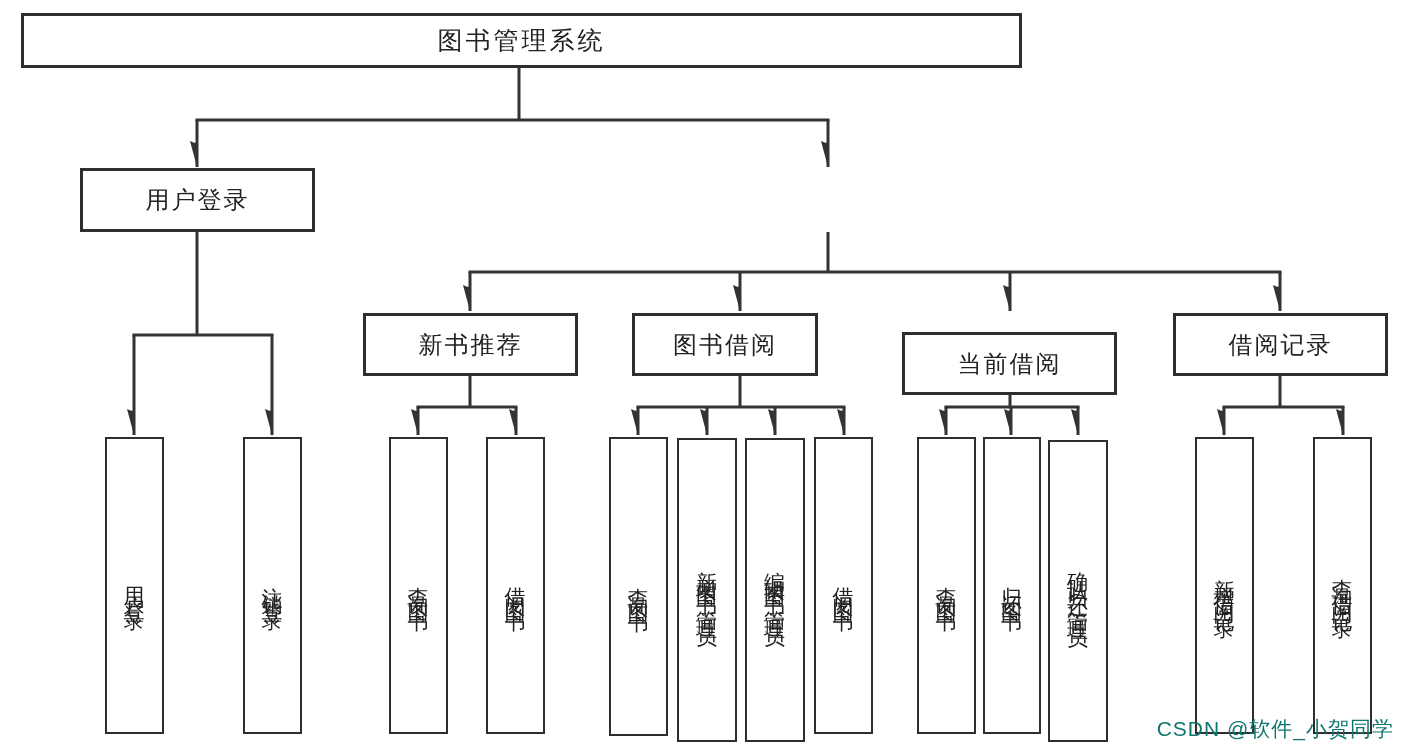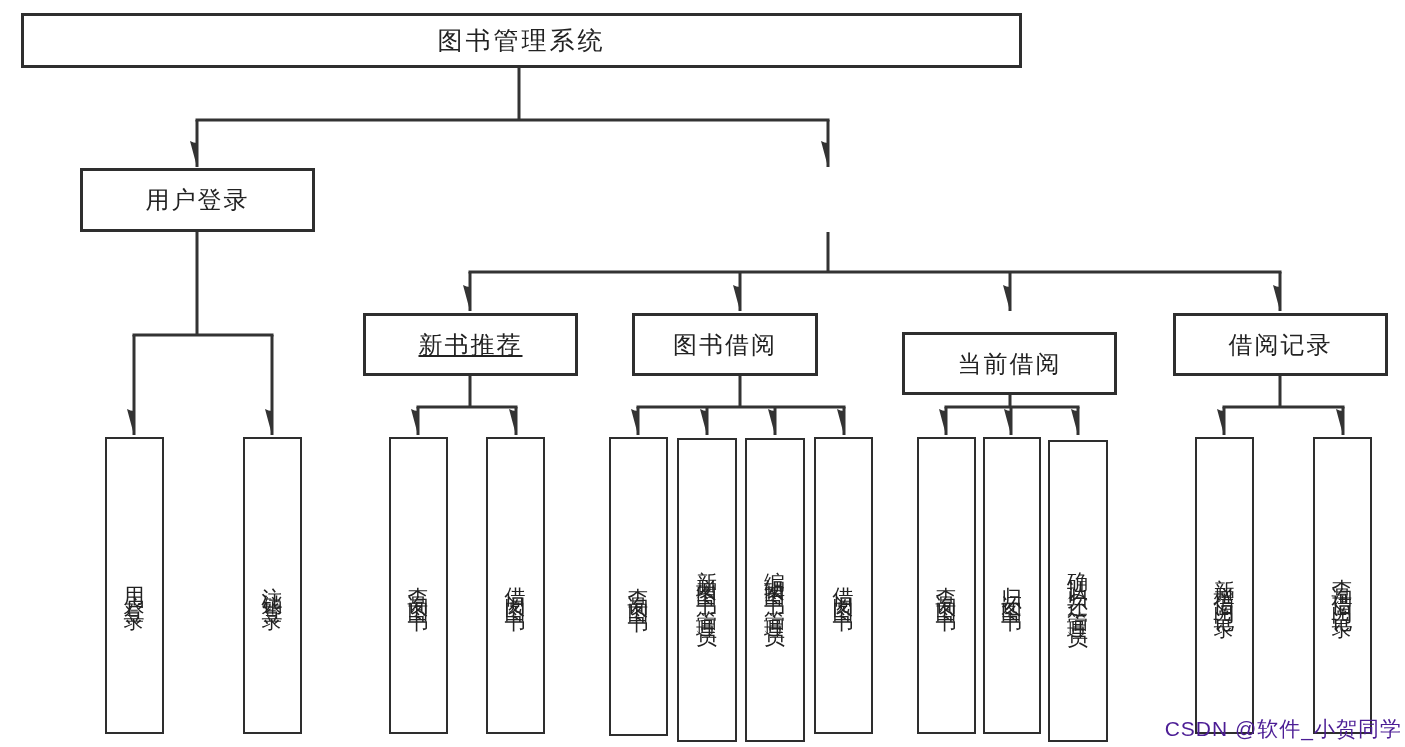--- a/index.html
+++ b/index.html
@@ -32,23 +32,23 @@
   .leaf {
     border-width: 2.5px;
     writing-mode: vertical-rl;
     text-orientation: mixed;
     font-size: 21px;
     letter-spacing: 8px;
     line-height: 1;
   }
   .watermark {
     position: absolute;
-    right: 3px;
+    right: 11px;
     bottom: 4px;
-    color: #4c1d95;
+    color: #0f766e;
     font-size: 21px;
     letter-spacing: 1px;
     white-space: nowrap;
   }
 </style>
 </head>
 <body>
 
 <div class="stage">
 
@@ -98,21 +98,21 @@
     <line x1="1078" y1="407" x2="1078" y2="435" stroke="#333333" stroke-width="3" marker-end="url(#arw)"></line>
 
     <line x1="1224" y1="407" x2="1224" y2="435" stroke="#333333" stroke-width="3" marker-end="url(#arw)"></line>
     <line x1="1343" y1="407" x2="1343" y2="435" stroke="#333333" stroke-width="3" marker-end="url(#arw)"></line>
   </svg>
 
   <div class="box hlabel root-box" style="left:21px; top:13px; width:1001px; height:55px;">图书管理系统</div>
 
   <div class="box hlabel" style="left:80px; top:168px; width:235px; height:64px;">用户登录</div>
 
-  <div class="box hlabel" style="left:363px; top:313px; width:215px; height:63px;text-decoration:underline;">新书推荐</div>
+  <div class="box hlabel" style="left:363px; top:313px; width:215px; height:63px;">新书推荐</div>
   <div class="box hlabel" style="left:632px; top:313px; width:186px; height:63px;">图书借阅</div>
   <div class="box hlabel" style="left:902px; top:332px; width:215px; height:63px;">当前借阅</div>
   <div class="box hlabel" style="left:1173px; top:313px; width:215px; height:63px;">借阅记录</div>
 
   <div class="box leaf" style="left:105px; top:437px; width:59px; height:297px;">用户登录</div>
   <div class="box leaf" style="left:243px; top:437px; width:59px; height:297px;">注销登录</div>
 
   <div class="box leaf" style="left:389px; top:437px; width:59px; height:297px;">查询图书</div>
   <div class="box leaf" style="left:486px; top:437px; width:59px; height:297px;">借阅图书</div>
 

